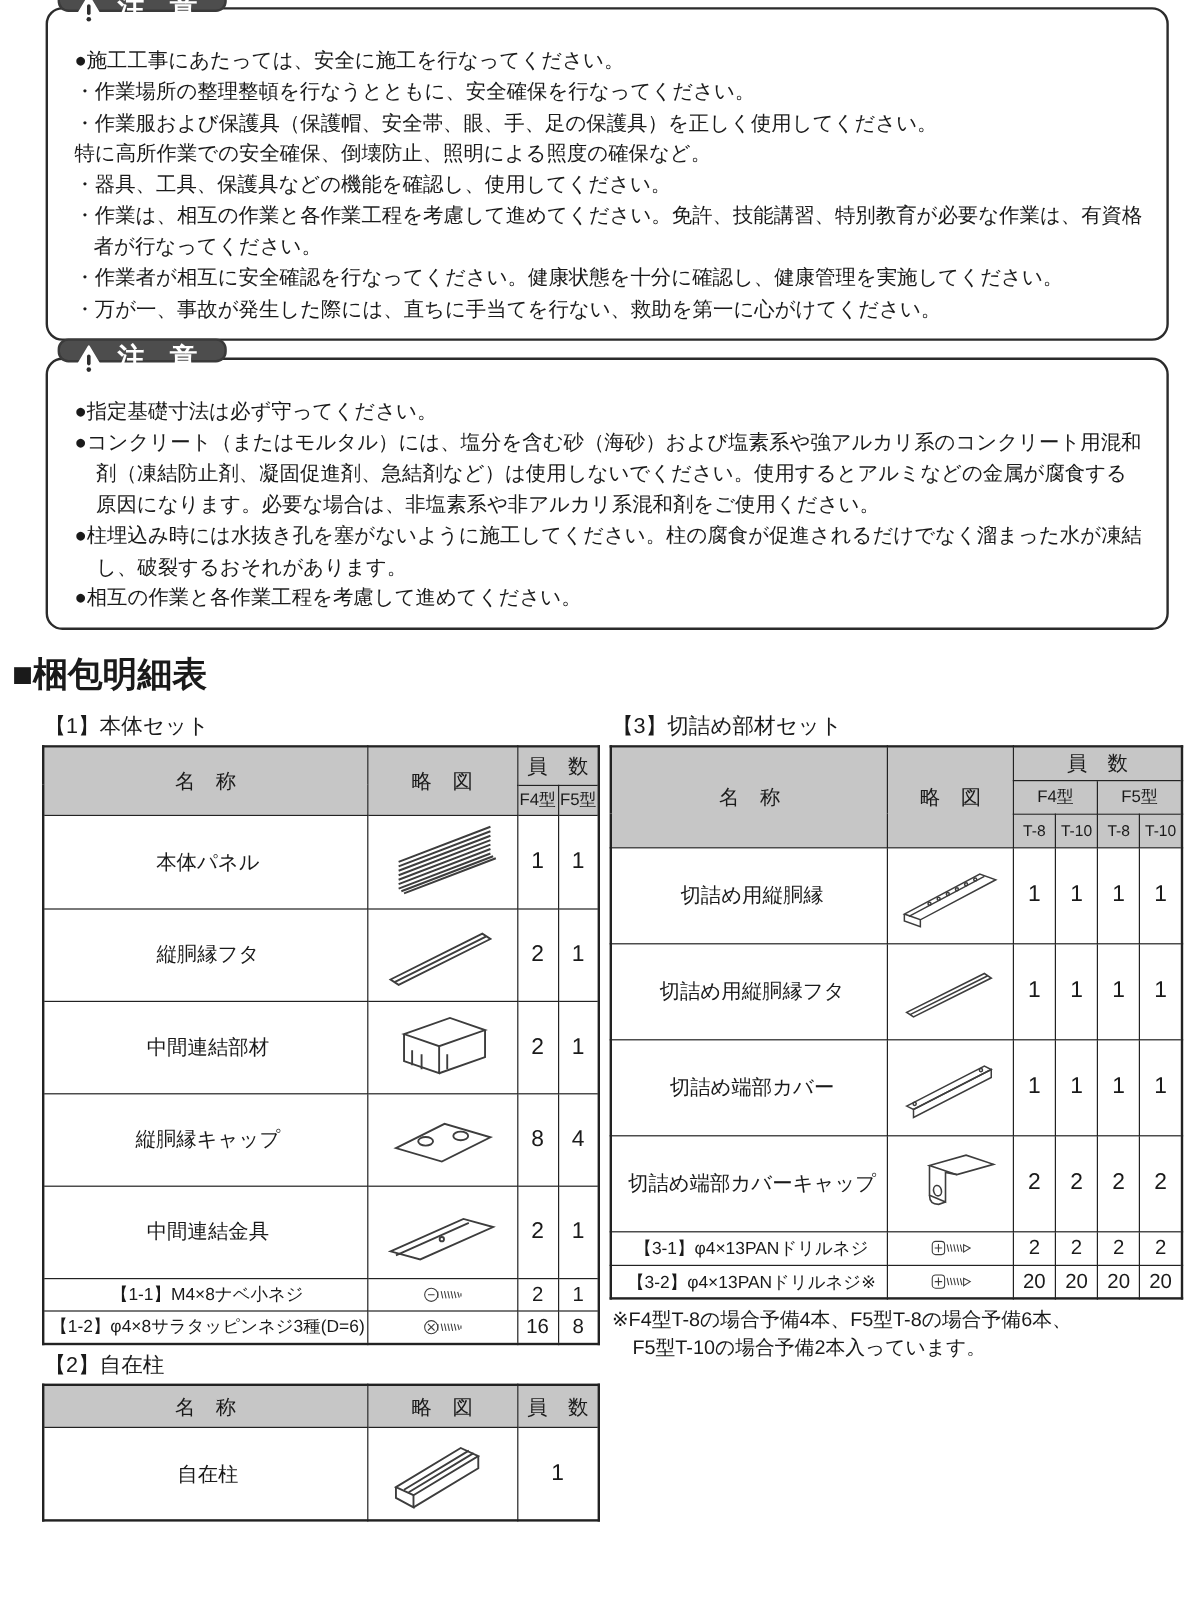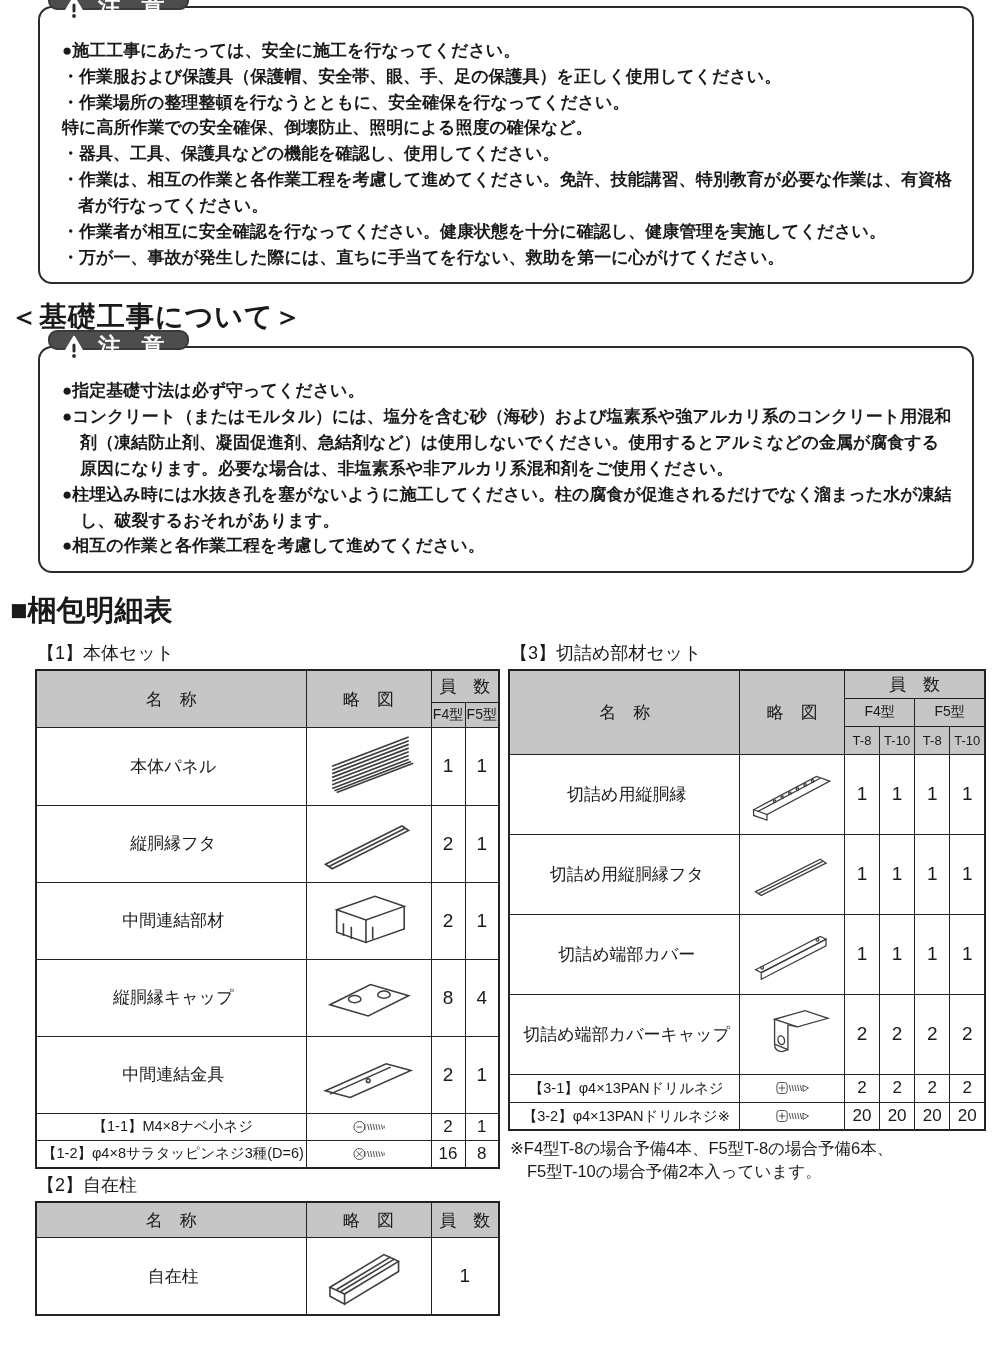--- a/index.html
+++ b/index.html
@@ -23,21 +23,21 @@
     background:#4d4d4d; border:2px solid #3a3a3a; border-radius:9px;
     display:flex; align-items:flex-start; gap:9px;
     padding:3px 16px 3px 9px; height:20px;
   }
   .badge-label { color:#ffffff; font-size:23px; font-weight:bold; letter-spacing:7px; line-height:1; }
   .cbox {
     border:2px solid #2b2b2b; border-radius:14px;
     padding:30px 20px 12px 22px;
     font-size:17px; line-height:1.52;
   }
-  .cbox p { margin:0;font-weight:bold; }
+  .cbox p { margin:0; }
   .l0 { padding-left:18px; text-indent:-18px; }
   .l1 { margin-left:16px; padding-left:16px; text-indent:-16px; }
   .l2 { margin-left:32px; }
   .gap { margin-top:2px; }
 
   
   .columns { display:flex; align-items:flex-start; gap:8px; margin-left:25px; }
   .col-left { width:465px; }
   .col-right { width:478px; }
   .tbl-title { font-size:18px; margin:4px 0 4px 2px; }
@@ -153,31 +153,30 @@
     <div class="badge">
       <svg width="30" height="27" viewBox="0 0 30 27">
         <path d="M15 1.5 L29 25 H1 Z" fill="#ffffff" stroke="#ffffff" stroke-width="1.6" stroke-linejoin="round"></path>
         <rect x="13.5" y="8.5" width="3" height="9" rx="1.5" fill="#2d2d2d"></rect>
         <circle cx="15" cy="21" r="1.9" fill="#2d2d2d"></circle>
       </svg>
       <span class="badge-label">注 意</span>
     </div>
     <div class="cbox">
       <p class="l0">●施工工事にあたっては、安全に施工を行なってください。</p>
+      <p class="l1 gap">・作業場所の整理整頓を行なうとともに、安全確保を行なってください。</p>
       <p class="l1 gap">・作業服および保護具（保護帽、安全帯、眼、手、足の保護具）を正しく使用してください。</p>
-      <p class="l1 gap">・作業場所の整理整頓を行なうとともに、安全確保を行なってください。</p>
       <p class="l2">特に高所作業での安全確保、倒壊防止、照明による照度の確保など。</p>
       <p class="l1 gap">・器具、工具、保護具などの機能を確認し、使用してください。</p>
       <p class="l1 gap">・作業は、相互の作業と各作業工程を考慮して進めてください。免許、技能講習、特別教育が必要な作業は、有資格者が行なってください。</p>
       <p class="l1 gap">・作業者が相互に安全確認を行なってください。健康状態を十分に確認し、健康管理を実施してください。</p>
       <p class="l1 gap">・万が一、事故が発生した際には、直ちに手当てを行ない、救助を第一に心がけてください。</p>
     </div>
   </div>
 
-  <div class="sec-title">＜基礎工事について＞</div>
 
   <div class="cwrap">
     <div class="badge">
       <svg width="30" height="27" viewBox="0 0 30 27">
         <path d="M15 1.5 L29 25 H1 Z" fill="#ffffff" stroke="#ffffff" stroke-width="1.6" stroke-linejoin="round"></path>
         <rect x="13.5" y="8.5" width="3" height="9" rx="1.5" fill="#2d2d2d"></rect>
         <circle cx="15" cy="21" r="1.9" fill="#2d2d2d"></circle>
       </svg>
       <span class="badge-label">注 意</span>
     </div>

